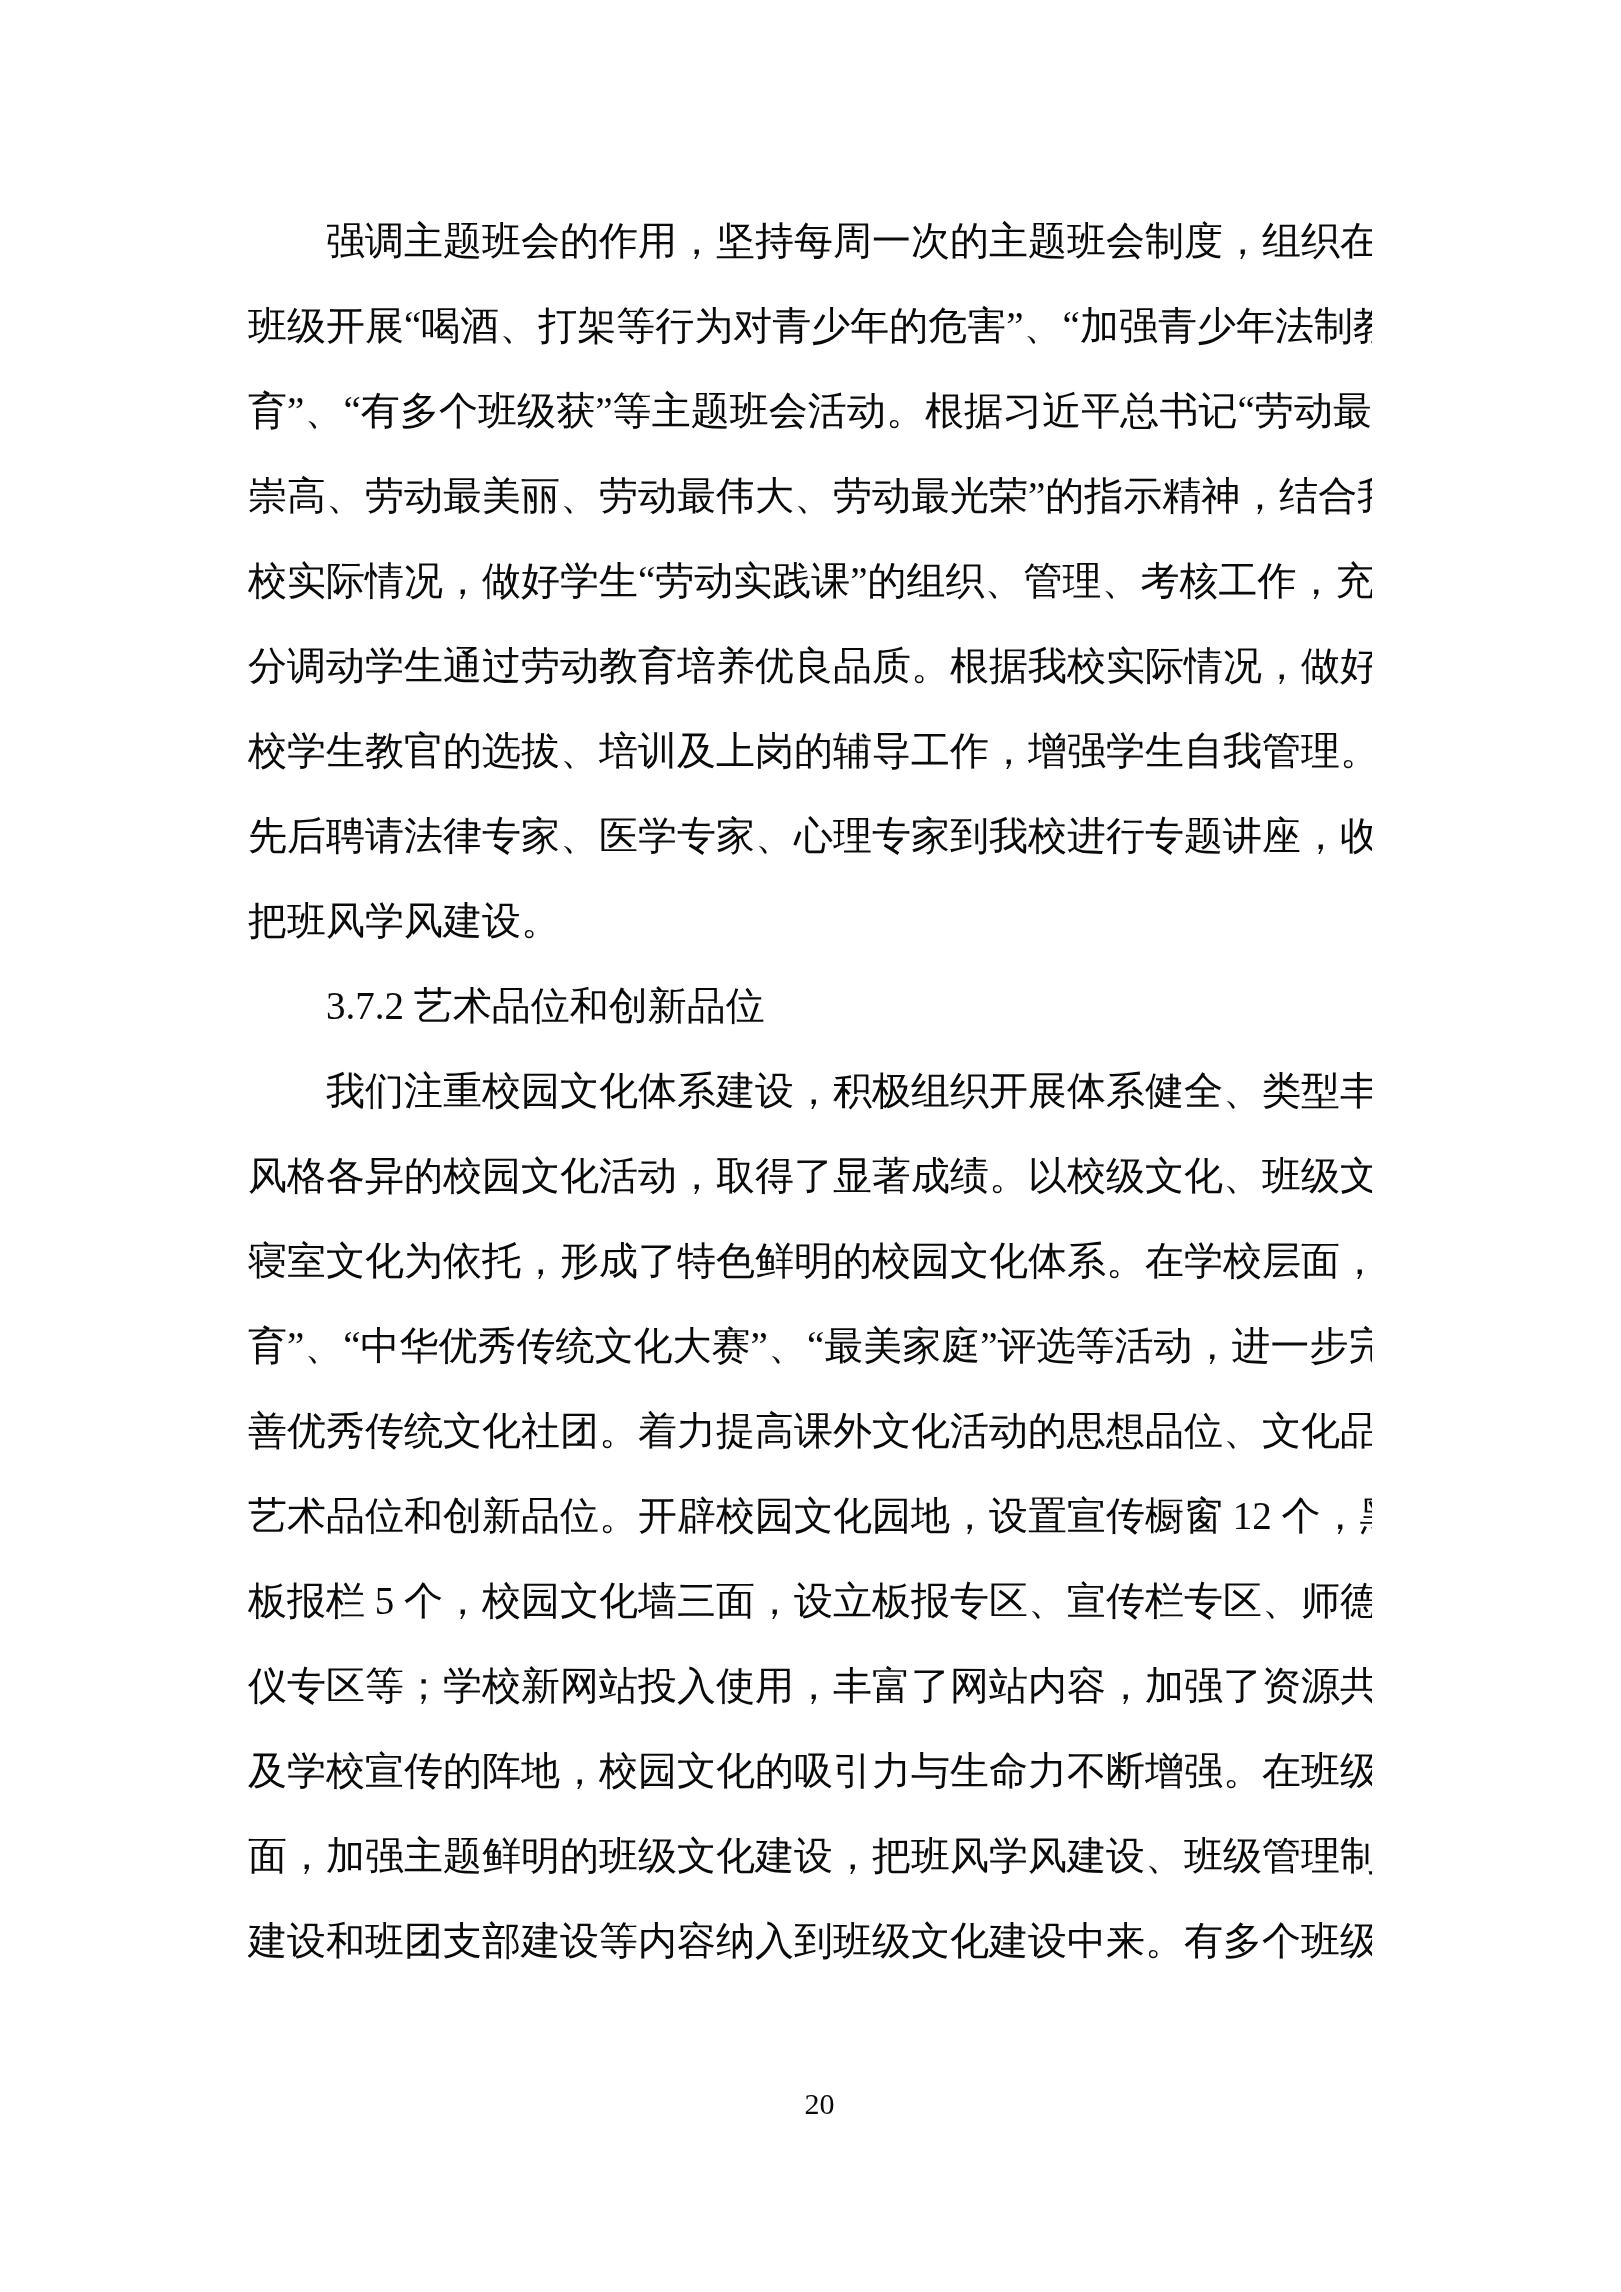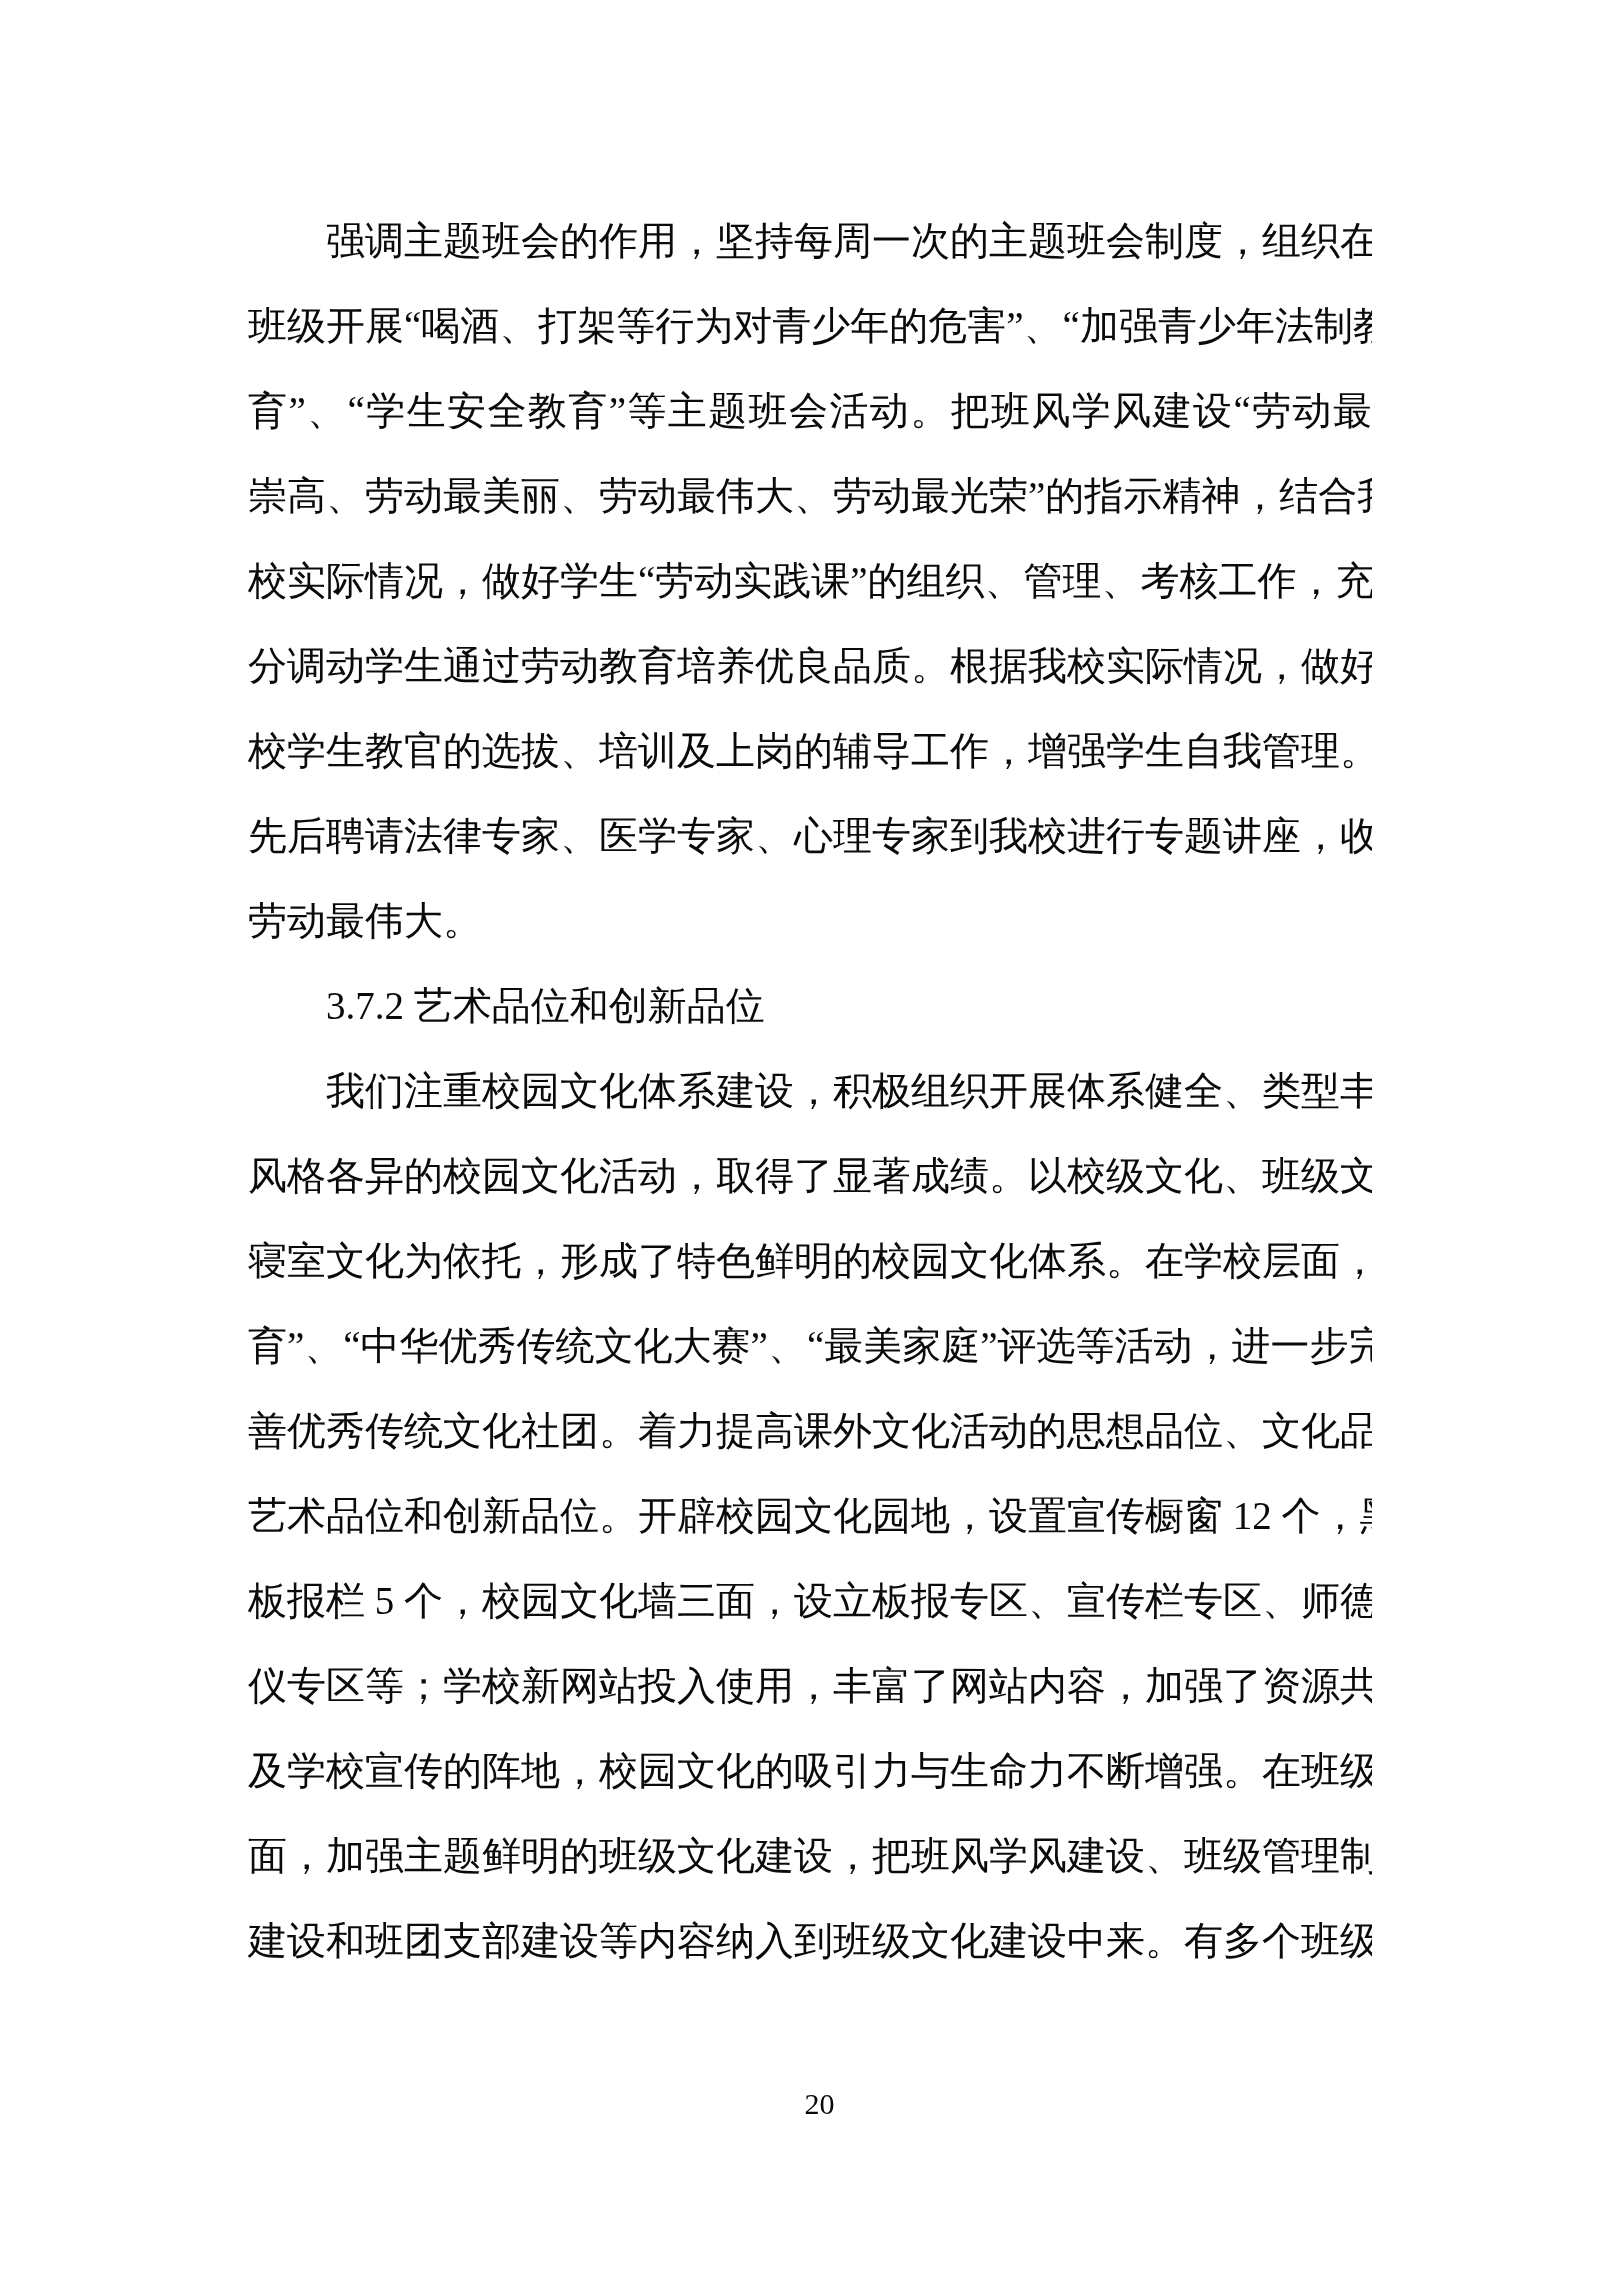--- a/index.html
+++ b/index.html
@@ -50,27 +50,27 @@
     margin-left: 9px;
   }
 </style>
 </head>
 <body>
 
 <div class="page">
   <div class="text-block">
     <div class="line indent">强调主题班会的作用，坚持每周一次的主题班会制度，组织在校</div>
     <div class="line">班级开展“喝酒、打架等行为对青少年的危害”、“加强青少年法制教</div>
-    <div class="line">育”、“学生安全教育”等主题班会活动。把班风学风建设“劳动最</div>
+    <div class="line">育”、“有多个班级获”等主题班会活动。根据习近平总书记“劳动最</div>
     <div class="line">崇高、劳动最美丽、劳动最伟大、劳动最光荣”的指示精神，结合我</div>
     <div class="line">校实际情况，做好学生“劳动实践课”的组织、管理、考核工作，充</div>
     <div class="line">分调动学生通过劳动教育培养优良品质。根据我校实际情况，做好我</div>
     <div class="line">校学生教官的选拔、培训及上岗的辅导工作，增强学生自我管理。并</div>
     <div class="line">先后聘请法律专家、医学专家、心理专家到我校进行专题讲座，收到</div>
-    <div class="line left">劳动最伟大。</div>
+    <div class="line left">把班风学风建设。</div>
     <div class="line left indent">3.7.2 艺术品位和创新品位</div>
     <div class="line indent">我们注重校园文化体系建设，积极组织开展体系健全、类型丰富、</div>
     <div class="line">风格各异的校园文化活动，取得了显著成绩。以校级文化、班级文化、</div>
     <div class="line">寝室文化为依托，形成了特色鲜明的校园文化体系。在学校层面，组</div>
     <div class="line">育”、“中华优秀传统文化大赛”、“最美家庭”评选等活动，进一步完</div>
     <div class="line">善优秀传统文化社团。着力提高课外文化活动的思想品位、文化品位、</div>
     <div class="line">艺术品位和创新品位。开辟校园文化园地，设置宣传橱窗 12 个，黑</div>
     <div class="line">板报栏 5 个，校园文化墙三面，设立板报专区、宣传栏专区、师德礼</div>
     <div class="line">仪专区等；学校新网站投入使用，丰富了网站内容，加强了资源共享</div>
     <div class="line">及学校宣传的阵地，校园文化的吸引力与生命力不断增强。在班级层</div>

